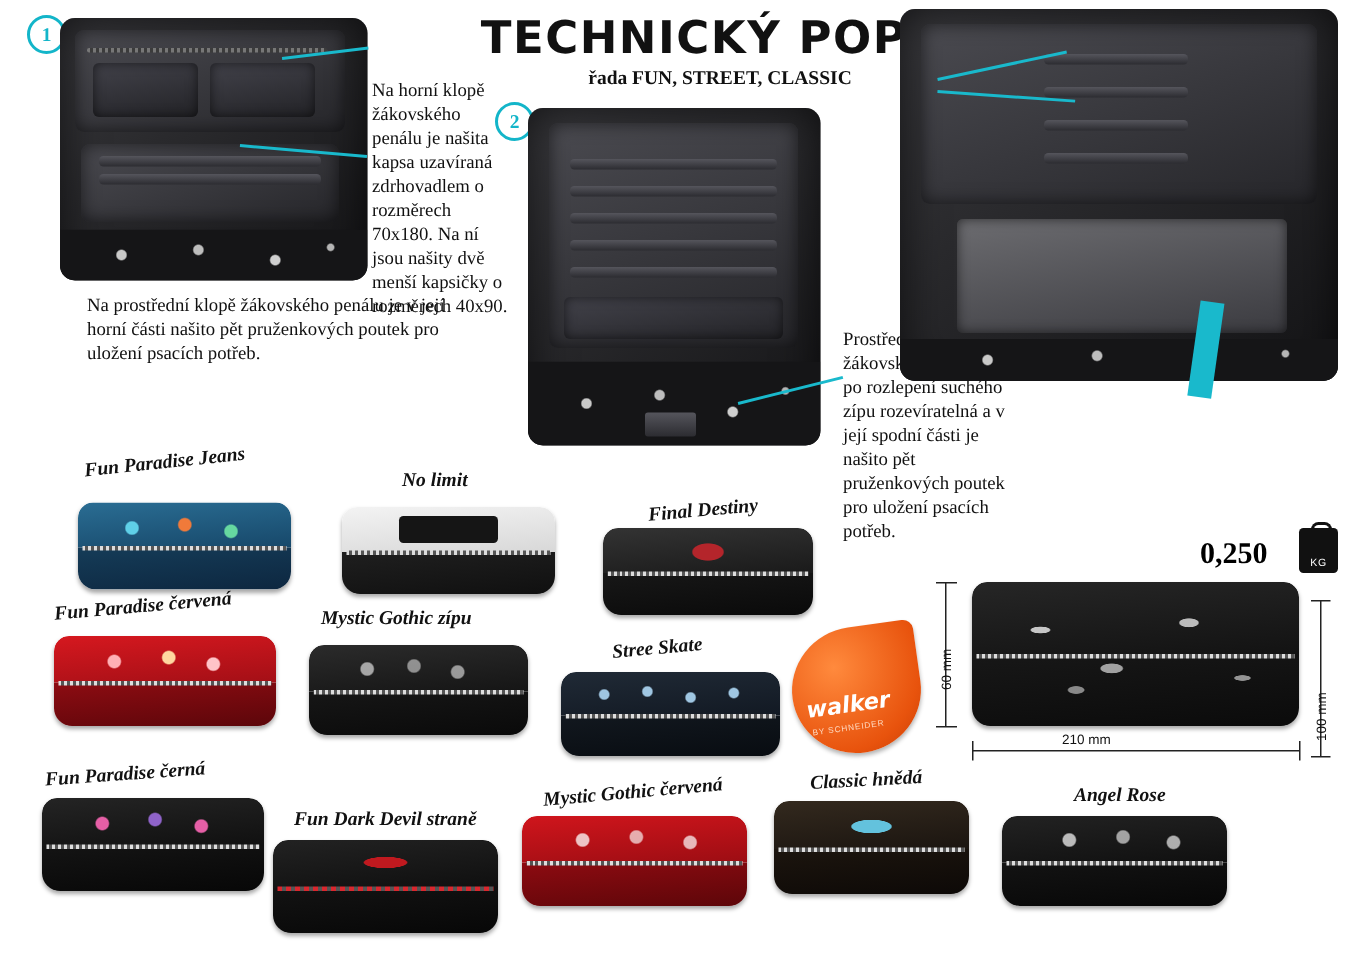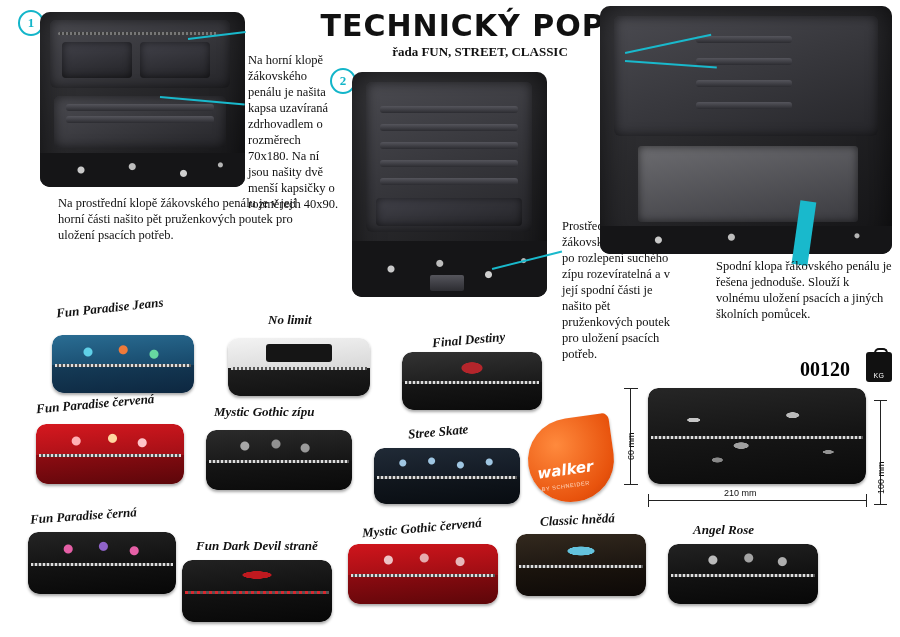--- a/index.html
+++ b/index.html
@@ -285,23 +285,22 @@
     <div class="strap" style="left:96px; top:74px; width:96px;"></div>
     <div class="strap" style="left:96px; top:96px; width:96px;"></div>
     <div class="pocket" style="left:38px; top:140px; width:220px; height:76px; background:linear-gradient(170deg,#6c6c70,#3b3b40);"></div>
     <div class="floral" style="left:0; bottom:0; width:292px; height:28px;"></div>
   </div>
 
   <div class="leader" style="left:625px; top:52px; width:88px; transform:rotate(-12deg);"></div>
   <div class="leader" style="left:625px; top:60px; width:92px; transform:rotate(4deg);"></div>
   <div class="leader" style="left:796px; top:200px; width:16px; height:64px; background:#19b9cc; transform:rotate(8deg);"></div>
 
-  <div class="note" style="left:716px; top:258px; width:176px;">Spodní klopa řákovského penálu je řešena jednoduše. Slouží k volnému uložení psacích a jiných školních pomůcek.</div>
-
-  <div class="weight-txt" style="left:800px; top:358px;">00120</div>
+
+  <div class="weight-txt" style="left:800px; top:358px;">0,250</div>
   <div class="weight-icon" style="left:866px; top:352px;">
     <div class="handle"></div>
     <div class="kgtxt">KG</div>
   </div>
 
   <div class="pencilcase" style="left:648px; top:388px; width:218px; height:96px;">
     <div class="pc-lid" style="background:linear-gradient(175deg,#262626,#121212);"></div>
     <div class="pc-base" style="background:linear-gradient(175deg,#171717,#0b0b0b);"></div>
     <div class="pc-zipline"></div>
     <div style="position:absolute;left:10px;top:8px;width:198px;height:80px;
@@ -314,21 +313,21 @@
   </div>
 
   <div class="dim-line" style="left:630px; top:388px; width:1px; height:96px;"></div>
   <div class="dim-line" style="left:624px; top:388px; width:14px; height:1px;"></div>
   <div class="dim-line" style="left:624px; top:484px; width:14px; height:1px;"></div>
   <div class="dim-txt vert" style="left:626px; top:460px;">60 mm</div>
 
   <div class="dim-line" style="left:648px; top:500px; width:218px; height:1px;"></div>
   <div class="dim-line" style="left:648px; top:494px; width:1px; height:13px;"></div>
   <div class="dim-line" style="left:866px; top:494px; width:1px; height:13px;"></div>
-  <div class="dim-txt" style="left:724px; top:488px;">210 mm</div>
+  <div class="dim-txt" style="left:708px; top:488px;">210 mm</div>
 
   <div class="dim-line" style="left:880px; top:400px; width:1px; height:104px;"></div>
   <div class="dim-line" style="left:874px; top:400px; width:13px; height:1px;"></div>
   <div class="dim-line" style="left:874px; top:504px; width:13px; height:1px;"></div>
   <div class="dim-txt vert" style="left:876px; top:494px;">100 mm</div>
 
   <div class="prod-label" style="left:56px; top:300px; transform:rotate(-6deg);">Fun Paradise Jeans</div>
   <div class="pencilcase" style="left:52px; top:335px; width:142px; height:58px;">
     <div class="pc-lid" style="background:linear-gradient(175deg,#2a6d93,#17486a);"></div>
     <div class="pc-base" style="background:linear-gradient(175deg,#153c58,#0d2740);"></div>
@@ -428,21 +427,21 @@
 
   <div class="prod-label" style="left:540px; top:512px; transform:rotate(-3deg);">Classic hnědá</div>
   <div class="pencilcase" style="left:516px; top:534px; width:130px; height:62px;">
     <div class="pc-lid" style="background:linear-gradient(175deg,#33291e,#1b1510);"></div>
     <div class="pc-base" style="background:linear-gradient(175deg,#1c150e,#0d0907);"></div>
     <div class="pc-zipline"></div>
     <div style="position:absolute;left:26px;top:4px;width:78px;height:26px;
       background:radial-gradient(ellipse at 50% 50%, #63c2dd 0 13px, transparent 14px);"></div>
   </div>
 
-  <div class="prod-label" style="left:693px; top:522px;text-align:center;">Angel Rose</div>
+  <div class="prod-label" style="left:716px; top:522px;text-align:center;">Angel Rose</div>
   <div class="pencilcase" style="left:668px; top:544px; width:150px; height:60px;">
     <div class="pc-lid" style="background:linear-gradient(175deg,#222,#101010);"></div>
     <div class="pc-base" style="background:linear-gradient(175deg,#131313,#070707);"></div>
     <div class="pc-zipline"></div>
     <div style="position:absolute;left:18px;top:6px;width:112px;height:20px;
       background:radial-gradient(circle at 24% 50%, rgba(255,255,255,.7) 0 4px, transparent 5px),
                  radial-gradient(circle at 56% 40%, rgba(255,255,255,.6) 0 4px, transparent 5px),
                  radial-gradient(circle at 86% 58%, rgba(255,255,255,.65) 0 4px, transparent 5px);"></div>
   </div>
 

